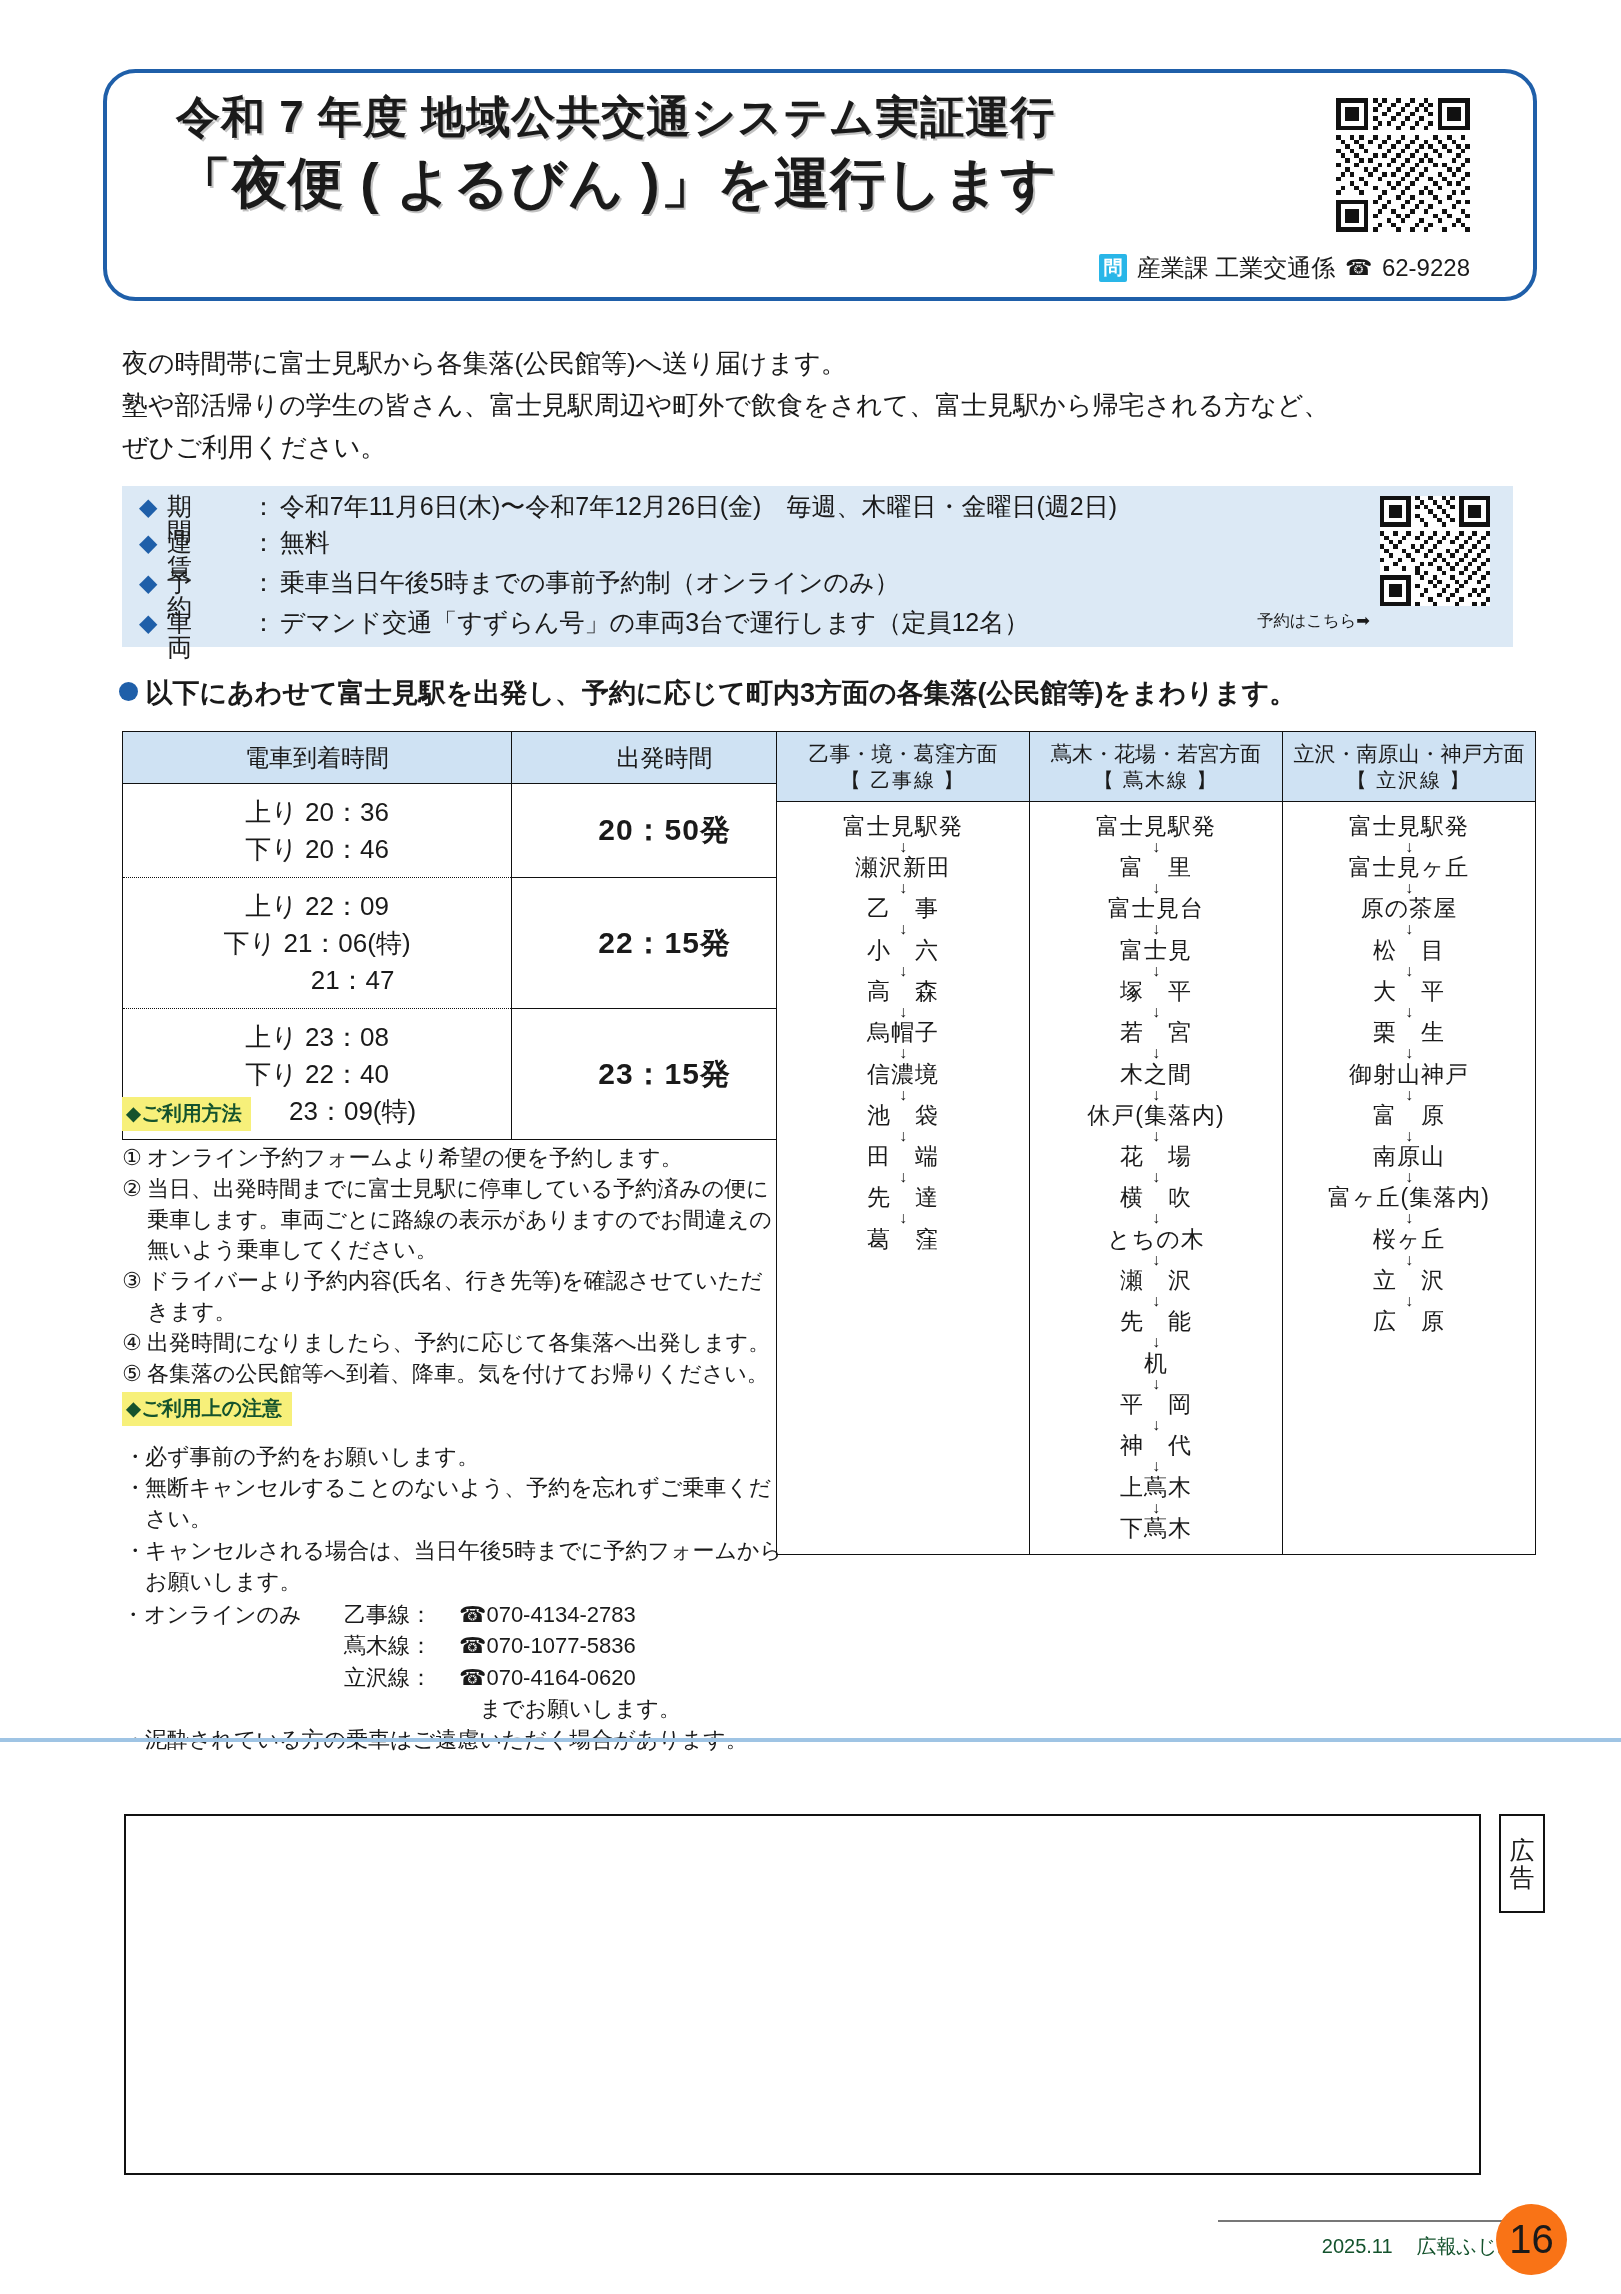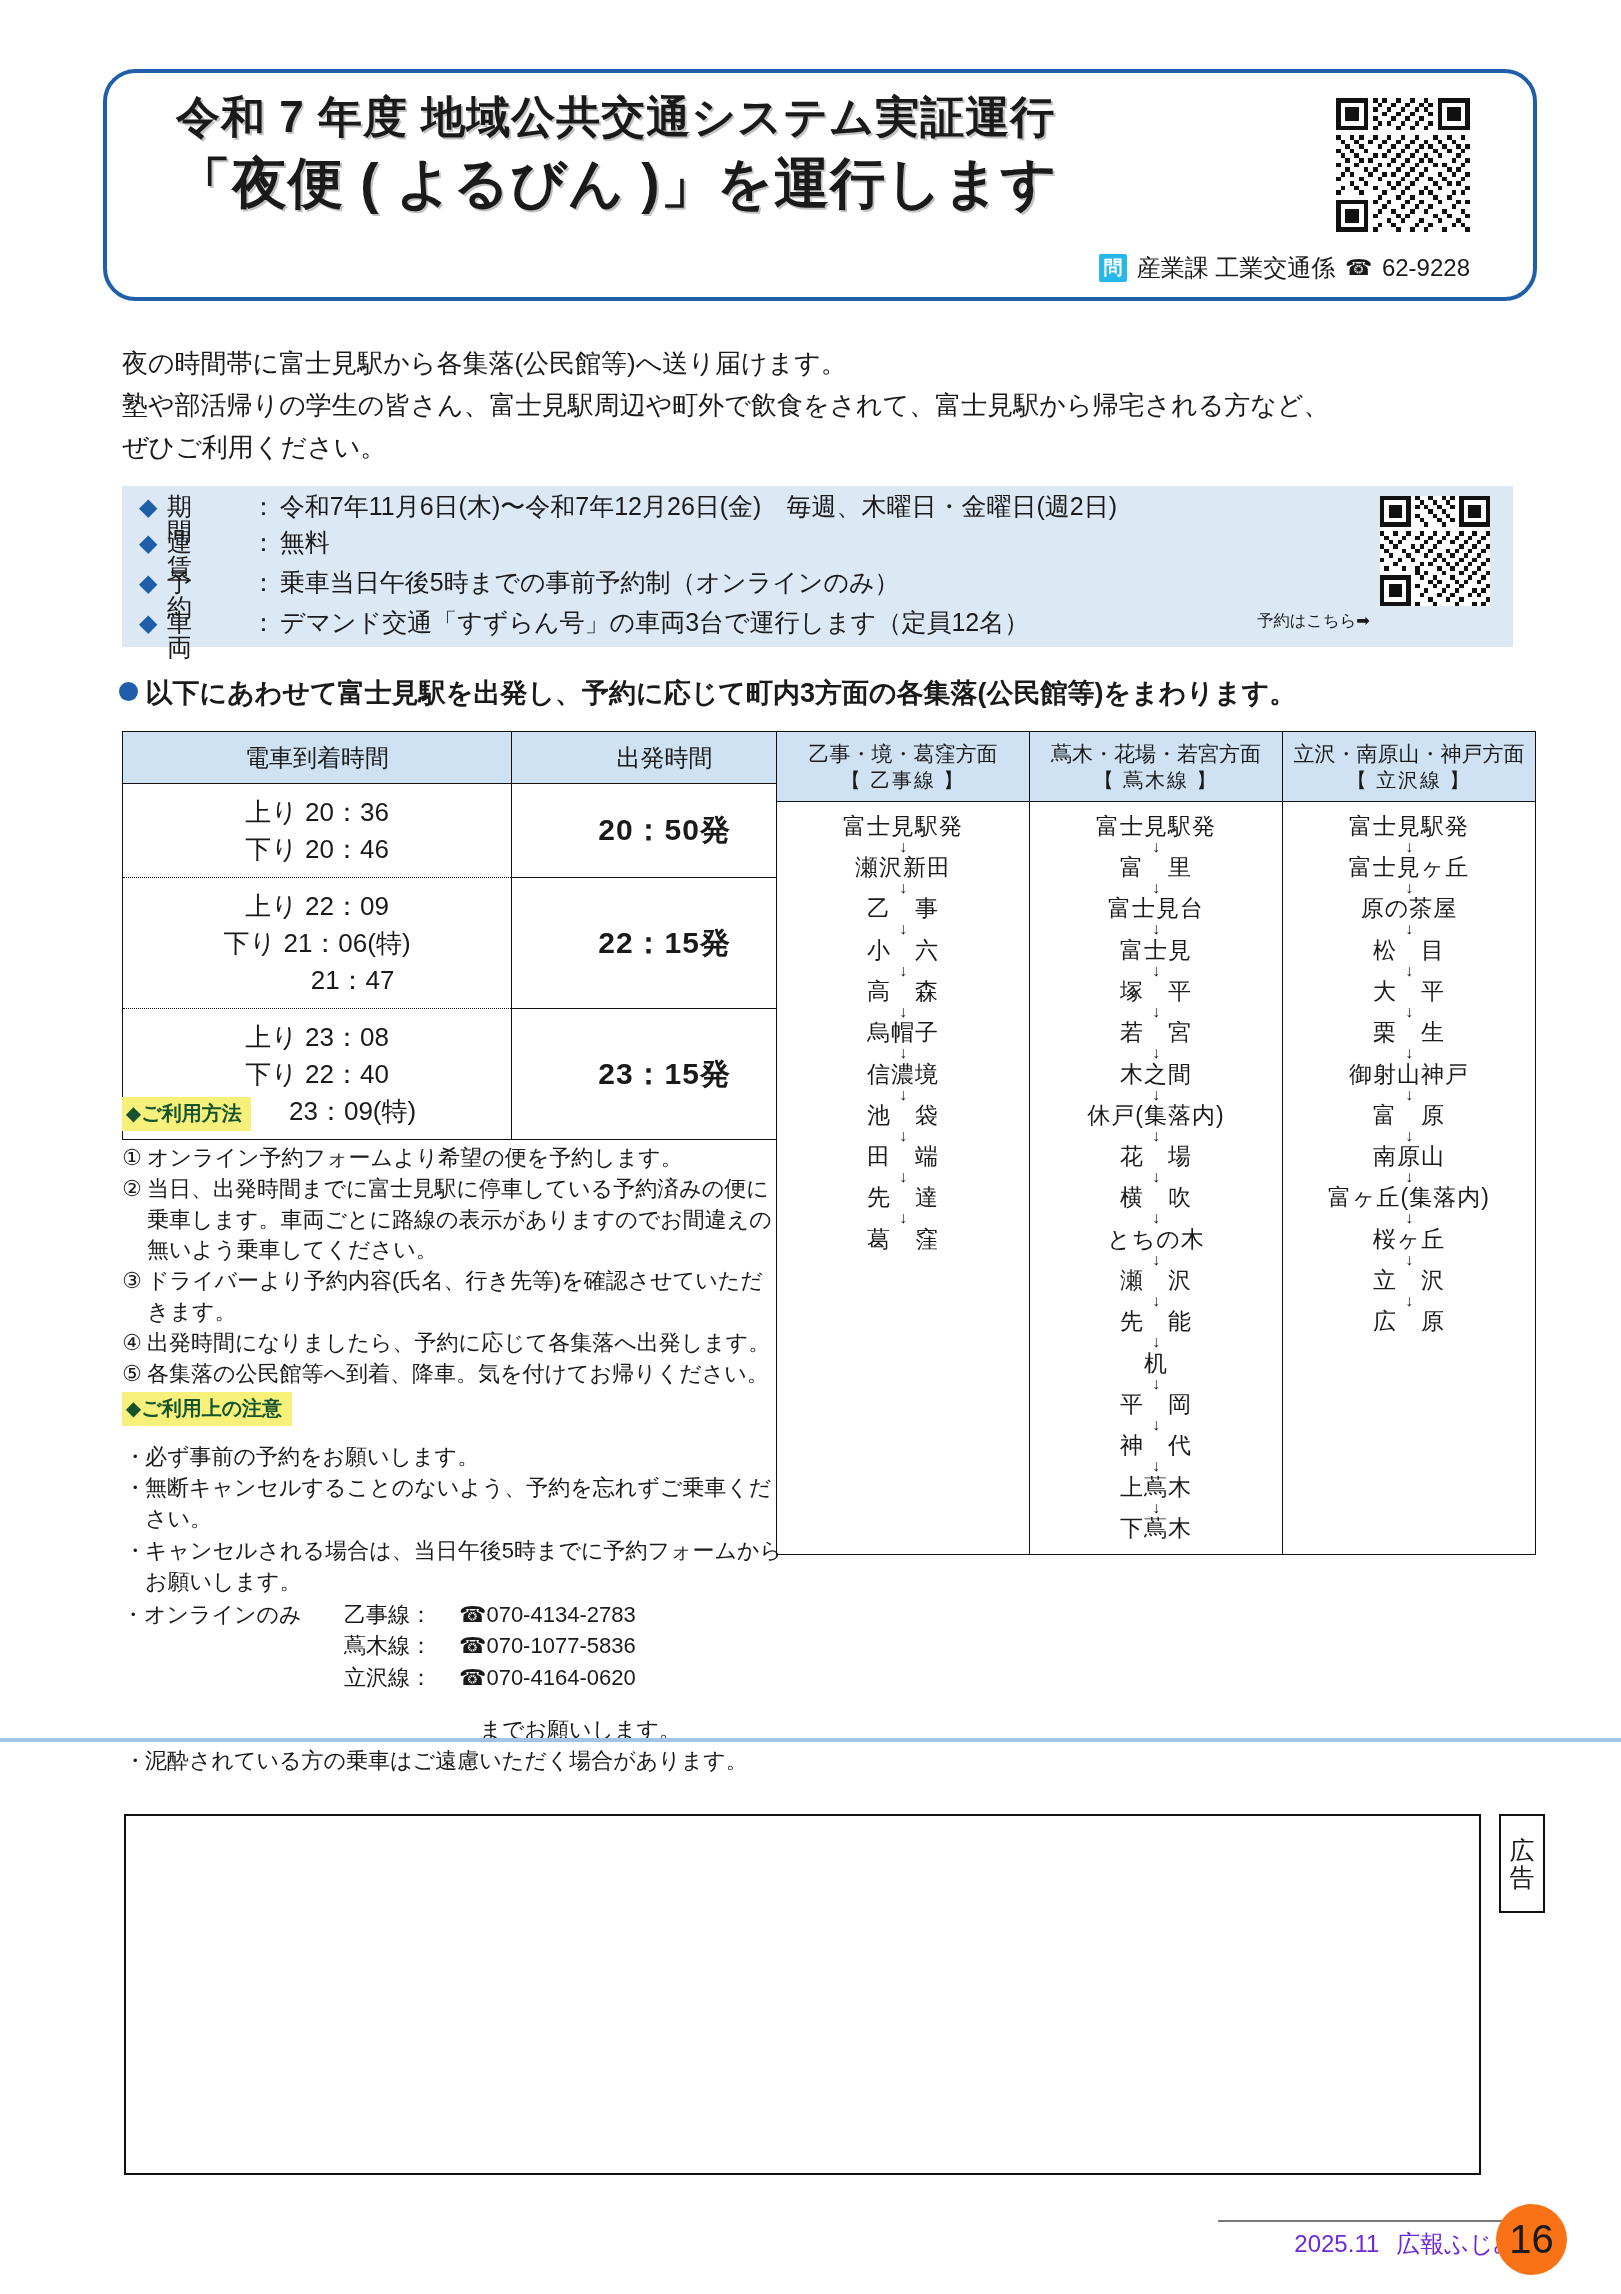--- a/index.html
+++ b/index.html
@@ -261,21 +261,21 @@
 
   .tel-table {
     margin: 1.9px 0 0 0;
     position: relative;
   }
   .tel-row { display: flex; }
   .tel-lead { width: 222px; }
   .tel-name { width: 115px; }
   .tel-num { font-weight: normal; }
   .tel-ico { font-weight: bold; }
-  .tel-tail { text-align: right; width: 559px; margin-top: 21px; }
+  .tel-tail { text-align: right; width: 559px; }
 
   
   .divider {
     position: absolute;
     left: 0; top: 1738px;
     width: 1621px; height: 3.8px;
     background: #9fc4e4;
   }
 
   
@@ -305,23 +305,23 @@
     position: absolute;
     left: 1218px; top: 2220px;
     width: 287px; height: 1.9px;
     background: #777;
   }
   .footer-text {
     position: absolute;
     right: 103px; bottom: 34px;
     display: flex;
     align-items: center;
-    gap: 17px;
-    font-size: 24px;
-    color: #6d28d9;
+    gap: 24px;
+    font-size: 20px;
+    color: #14532d;
     white-space: nowrap;
   }
   .page-circle {
     position: absolute;
     right: 54px; bottom: 19px;
     width: 71px; height: 71px;
     border-radius: 50%;
     background: #f97316;
     display: flex;
     align-items: center;

